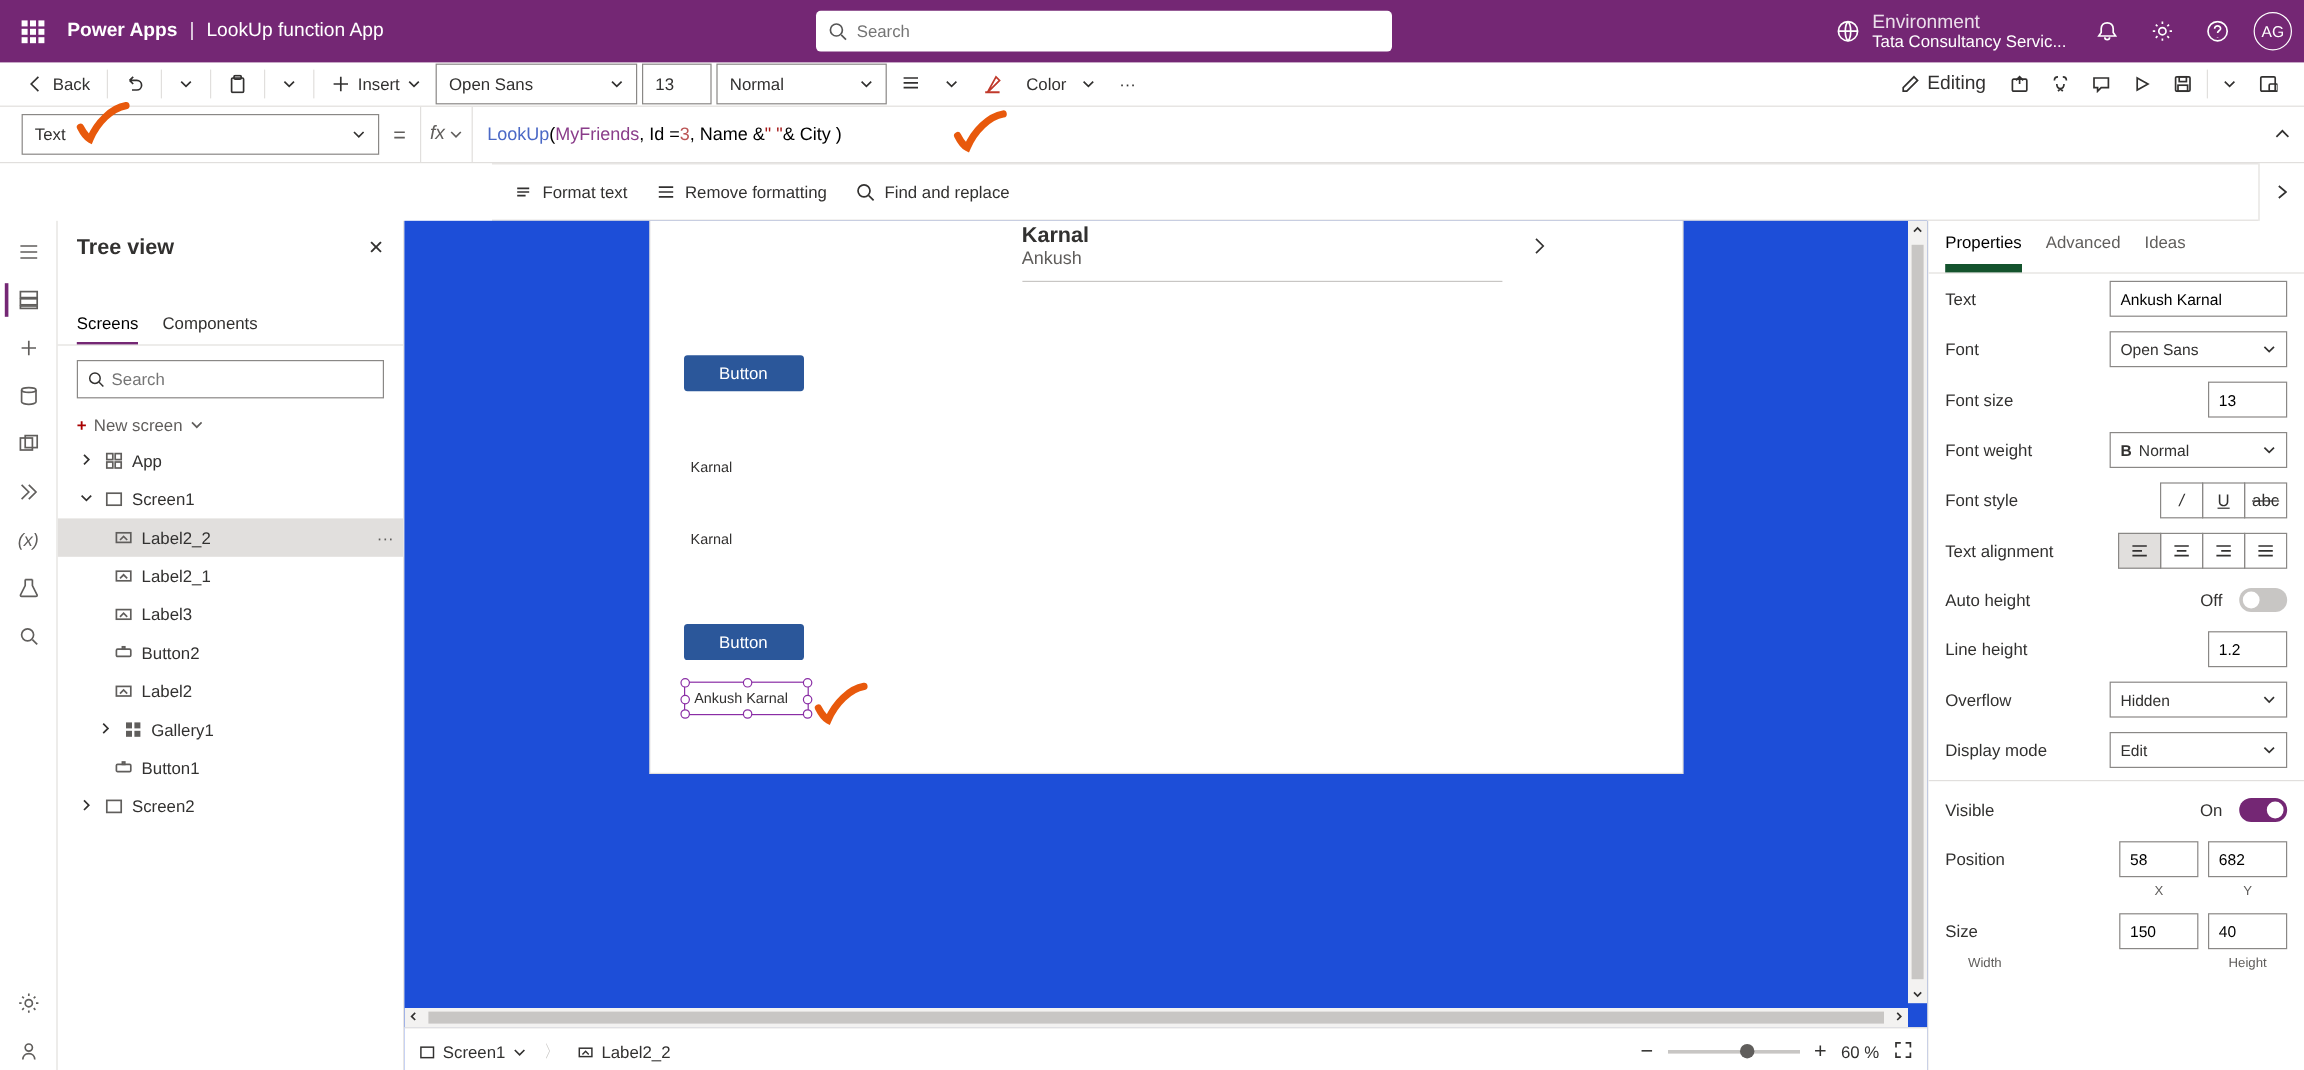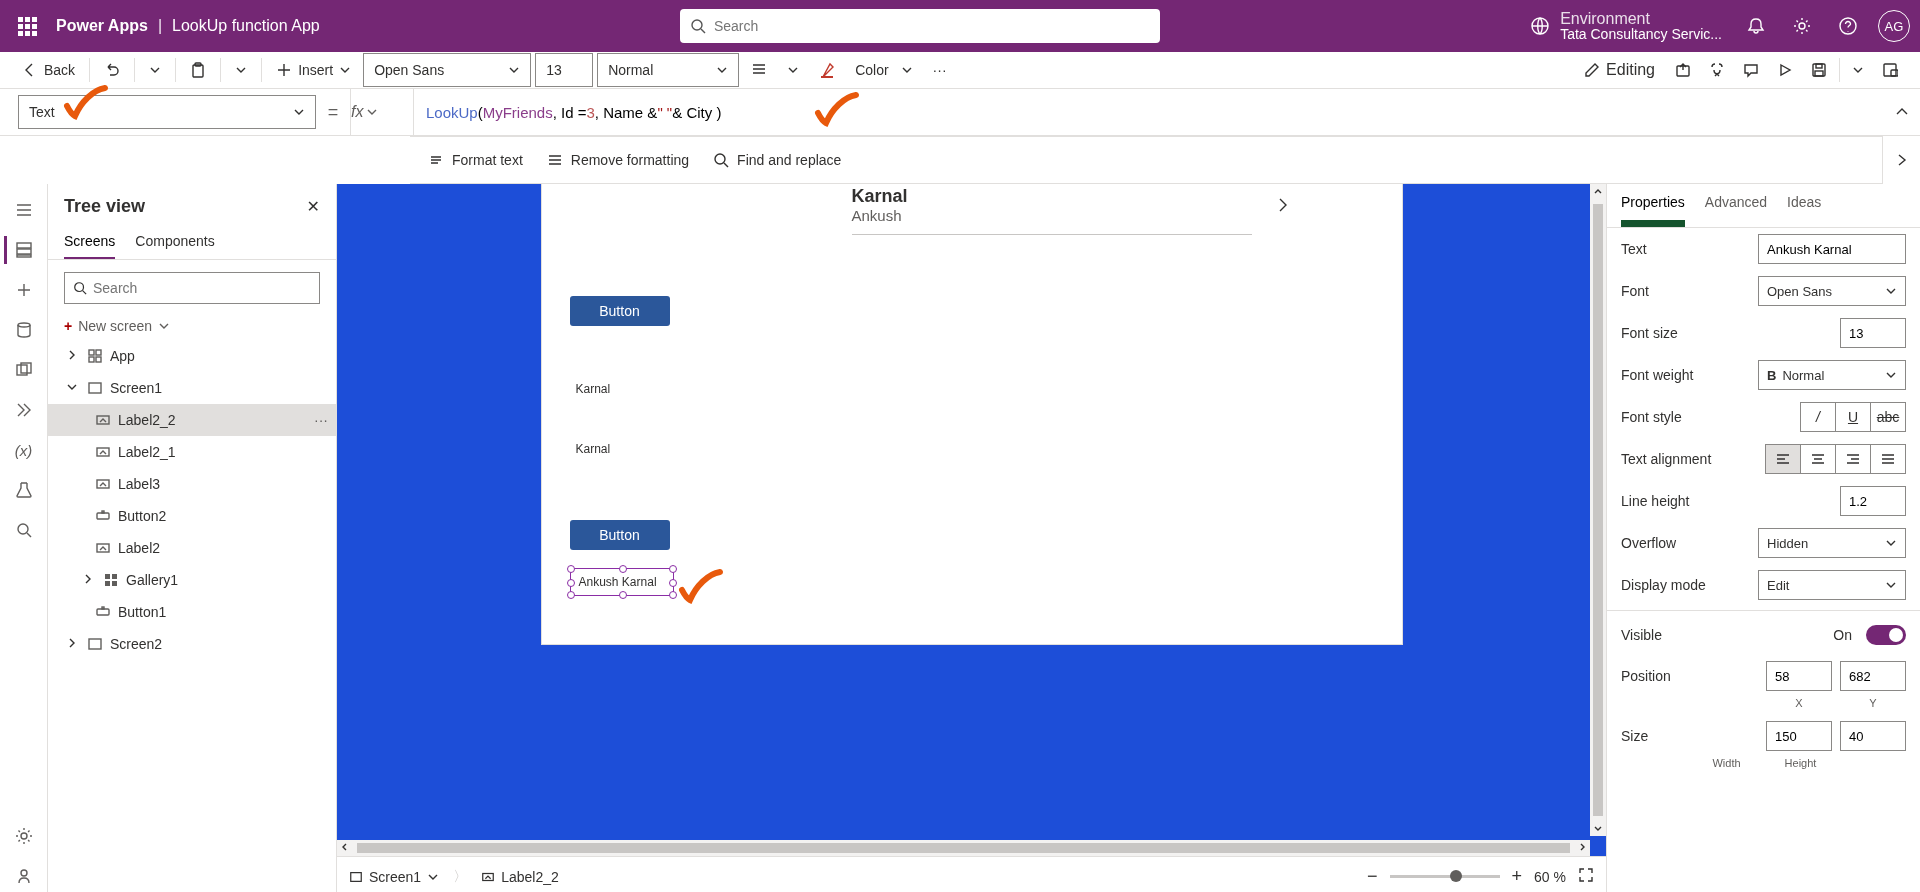--- a/index.html
+++ b/index.html
@@ -33,21 +33,21 @@
 .tsel.size { width:58px; }
 .tsel.wt { width:142px; }
 .tbar-right { margin-left: auto; display: flex; align-items: center; gap: 2px; }
 .chev { width:12px; height:12px; }
 .edit-btn { display:flex; align-items:center; gap:6px; padding:6px 10px; cursor:pointer; }
 
 
 .fxrow { display:flex; align-items:stretch; border-bottom:1px solid #e1dfdd; }
 .prop-sel { width:298px; margin:6px 0 6px 18px; border:1px solid #8a8886; height:34px; padding:0 10px; display:flex; align-items:center; justify-content:space-between; font-size:14px; cursor:pointer; position:relative; }
 .eq { width:34px; display:flex; align-items:center; justify-content:center; font-size:18px; color:#605e5c; }
-.fxbtn { width:64px; display:flex; align-items:center; justify-content:flex-start; border-left:1px solid #e1dfdd; border-right:1px solid #e1dfdd; cursor:pointer; gap:3px; font-style:italic; color:#605e5c; }
+.fxbtn { width:44px; display:flex; align-items:center; justify-content:center; border-left:1px solid #e1dfdd; border-right:1px solid #e1dfdd; cursor:pointer; gap:3px; font-style:italic; color:#605e5c; }
 .fxbar { flex:1; padding:8px 12px; font-family: Consolas, monospace; font-size:15px; display:flex; align-items:center; position:relative; }
 .fxbar .kw { color:#4b69c6; }
 .fxbar .ds { color:#8a3d8a; }
 .fxbar .op { color:#000; }
 .fxbar .num { color:#b55; }
 .fxbar .str { color:#a31515; }
 .fxexp { width:36px; display:flex; align-items:center; justify-content:center; cursor:pointer; }
 .fx-sub { height:48px; border-top:1px solid #e1dfdd; border-bottom:1px solid #e1dfdd; display:flex; align-items:center; padding:0 18px; gap:24px; margin-left:410px; background:#fff; }
 .fx-sub > div { display:flex; align-items:center; gap:8px; cursor:pointer; color:#323130; font-size:14px; }
 .fx-nav { width:38px; display:flex; align-items:center; justify-content:center; cursor:pointer; border-left:1px solid #e1dfdd; }
@@ -57,21 +57,21 @@
 .rail { width:48px; border-right:1px solid #e1dfdd; display:flex; flex-direction:column; align-items:center; padding-top:6px; }
 .rail-item { width:40px; height:40px; display:flex; align-items:center; justify-content:center; cursor:pointer; color:#605e5c; border-radius:2px; }
 .rail-item.active::before { content:''; position:absolute; left:0; width:3px; height:28px; background:#742774; }
 .rail-item { position:relative; }
 .rail-spacer { flex:1; }
 
 .tree { width:289px; border-right:1px solid #e1dfdd; display:flex; flex-direction:column; padding:12px 0 0; position:relative; }
 .tree-h { padding:0 16px 8px; display:flex; justify-content:space-between; align-items:center; }
 .tree-h h3 { font-size:18px; font-weight:600; }
 .tree-tabs { display:flex; gap:20px; padding:0 16px; border-bottom:1px solid #e1dfdd; }
-.tree-tab { padding:8px 0; cursor:pointer; font-size:14px; }
+.tree-tab { padding:8px 0; cursor:pointer; font-size:14px;margin-top:28px; }
 .tree-tab.active { border-bottom:2px solid #742774; color:#000; }
 .tree-srch { margin:12px 16px 8px; border:1px solid #8a8886; height:32px; display:flex; align-items:center; padding:0 8px; gap:6px; }
 .tree-srch input { border:0; outline:0; flex:1; font-size:14px; }
 .new-scr { padding:6px 16px; display:flex; align-items:center; gap:6px; cursor:pointer; font-size:14px; color:#605e5c; }
 .tree-list { flex:1; overflow:auto; }
 .node { display:flex; align-items:center; height:32px; padding:0 8px 0 8px; cursor:pointer; font-size:14px; gap:6px; }
 .node.sel { background:#e1dfdd; }
 .node .sp { display:inline-block; }
 .node .twist { width:14px; }
 .node .nico { width:18px; height:18px; display:flex; align-items:center; justify-content:center; color:#605e5c; }
@@ -738,20 +738,25 @@
             </svg>
           </div>
           <div class="b">
             <svg width="14" height="14" viewBox="0 0 14 14">
               <path d="M1 3h12M1 7h12M1 11h12"></path>
             </svg>
           </div>
         </div>
       </div>
     <div class="prow">
+        <span class="pl">Auto height</span>
+        <span style="margin-right:6px">Off</span>
+        <div class="toggle off"></div>
+      </div>
+    <div class="prow">
         <span class="pl">Line height</span>
         <input class="pinp sm" value="1.2" style="">
       </div>
     <div class="prow">
         <span class="pl">Overflow</span>
         <div class="psel">
           <span>Hidden</span>
           <svg class="chev" viewBox="0 0 12 12">
             <path d="M2 4l4 4 4-4"></path>
           </svg>
@@ -779,18 +784,18 @@
       </div>
     <div class="prow" style="padding-top:0;min-height:18px;font-size:11px;color:#605e5c;justify-content:flex-end;gap:0">
         <span style="width:66px;text-align:center">X</span>
         <span style="width:66px;text-align:center;margin-left:8px">Y</span>
       </div>
     <div class="prow">
         <span class="pl">Size</span>
         <input class="pinp sm" value="150" style="">
         <input class="pinp sm" value="40" style="">
       </div>
-    <div class="prow" style="padding-top:0;min-height:18px;font-size:11px;color:#605e5c;justify-content:center;gap:0">
+    <div class="prow" style="padding-top:0;min-height:18px;font-size:11px;color:#605e5c;justify-content:space-between;gap:0">
         <span style="width:66px;text-align:center">Width</span>
         <span style="width:66px;text-align:center;margin-left:8px">Height</span>
       </div>
   </div>
 </div>
 
 </body></html>

